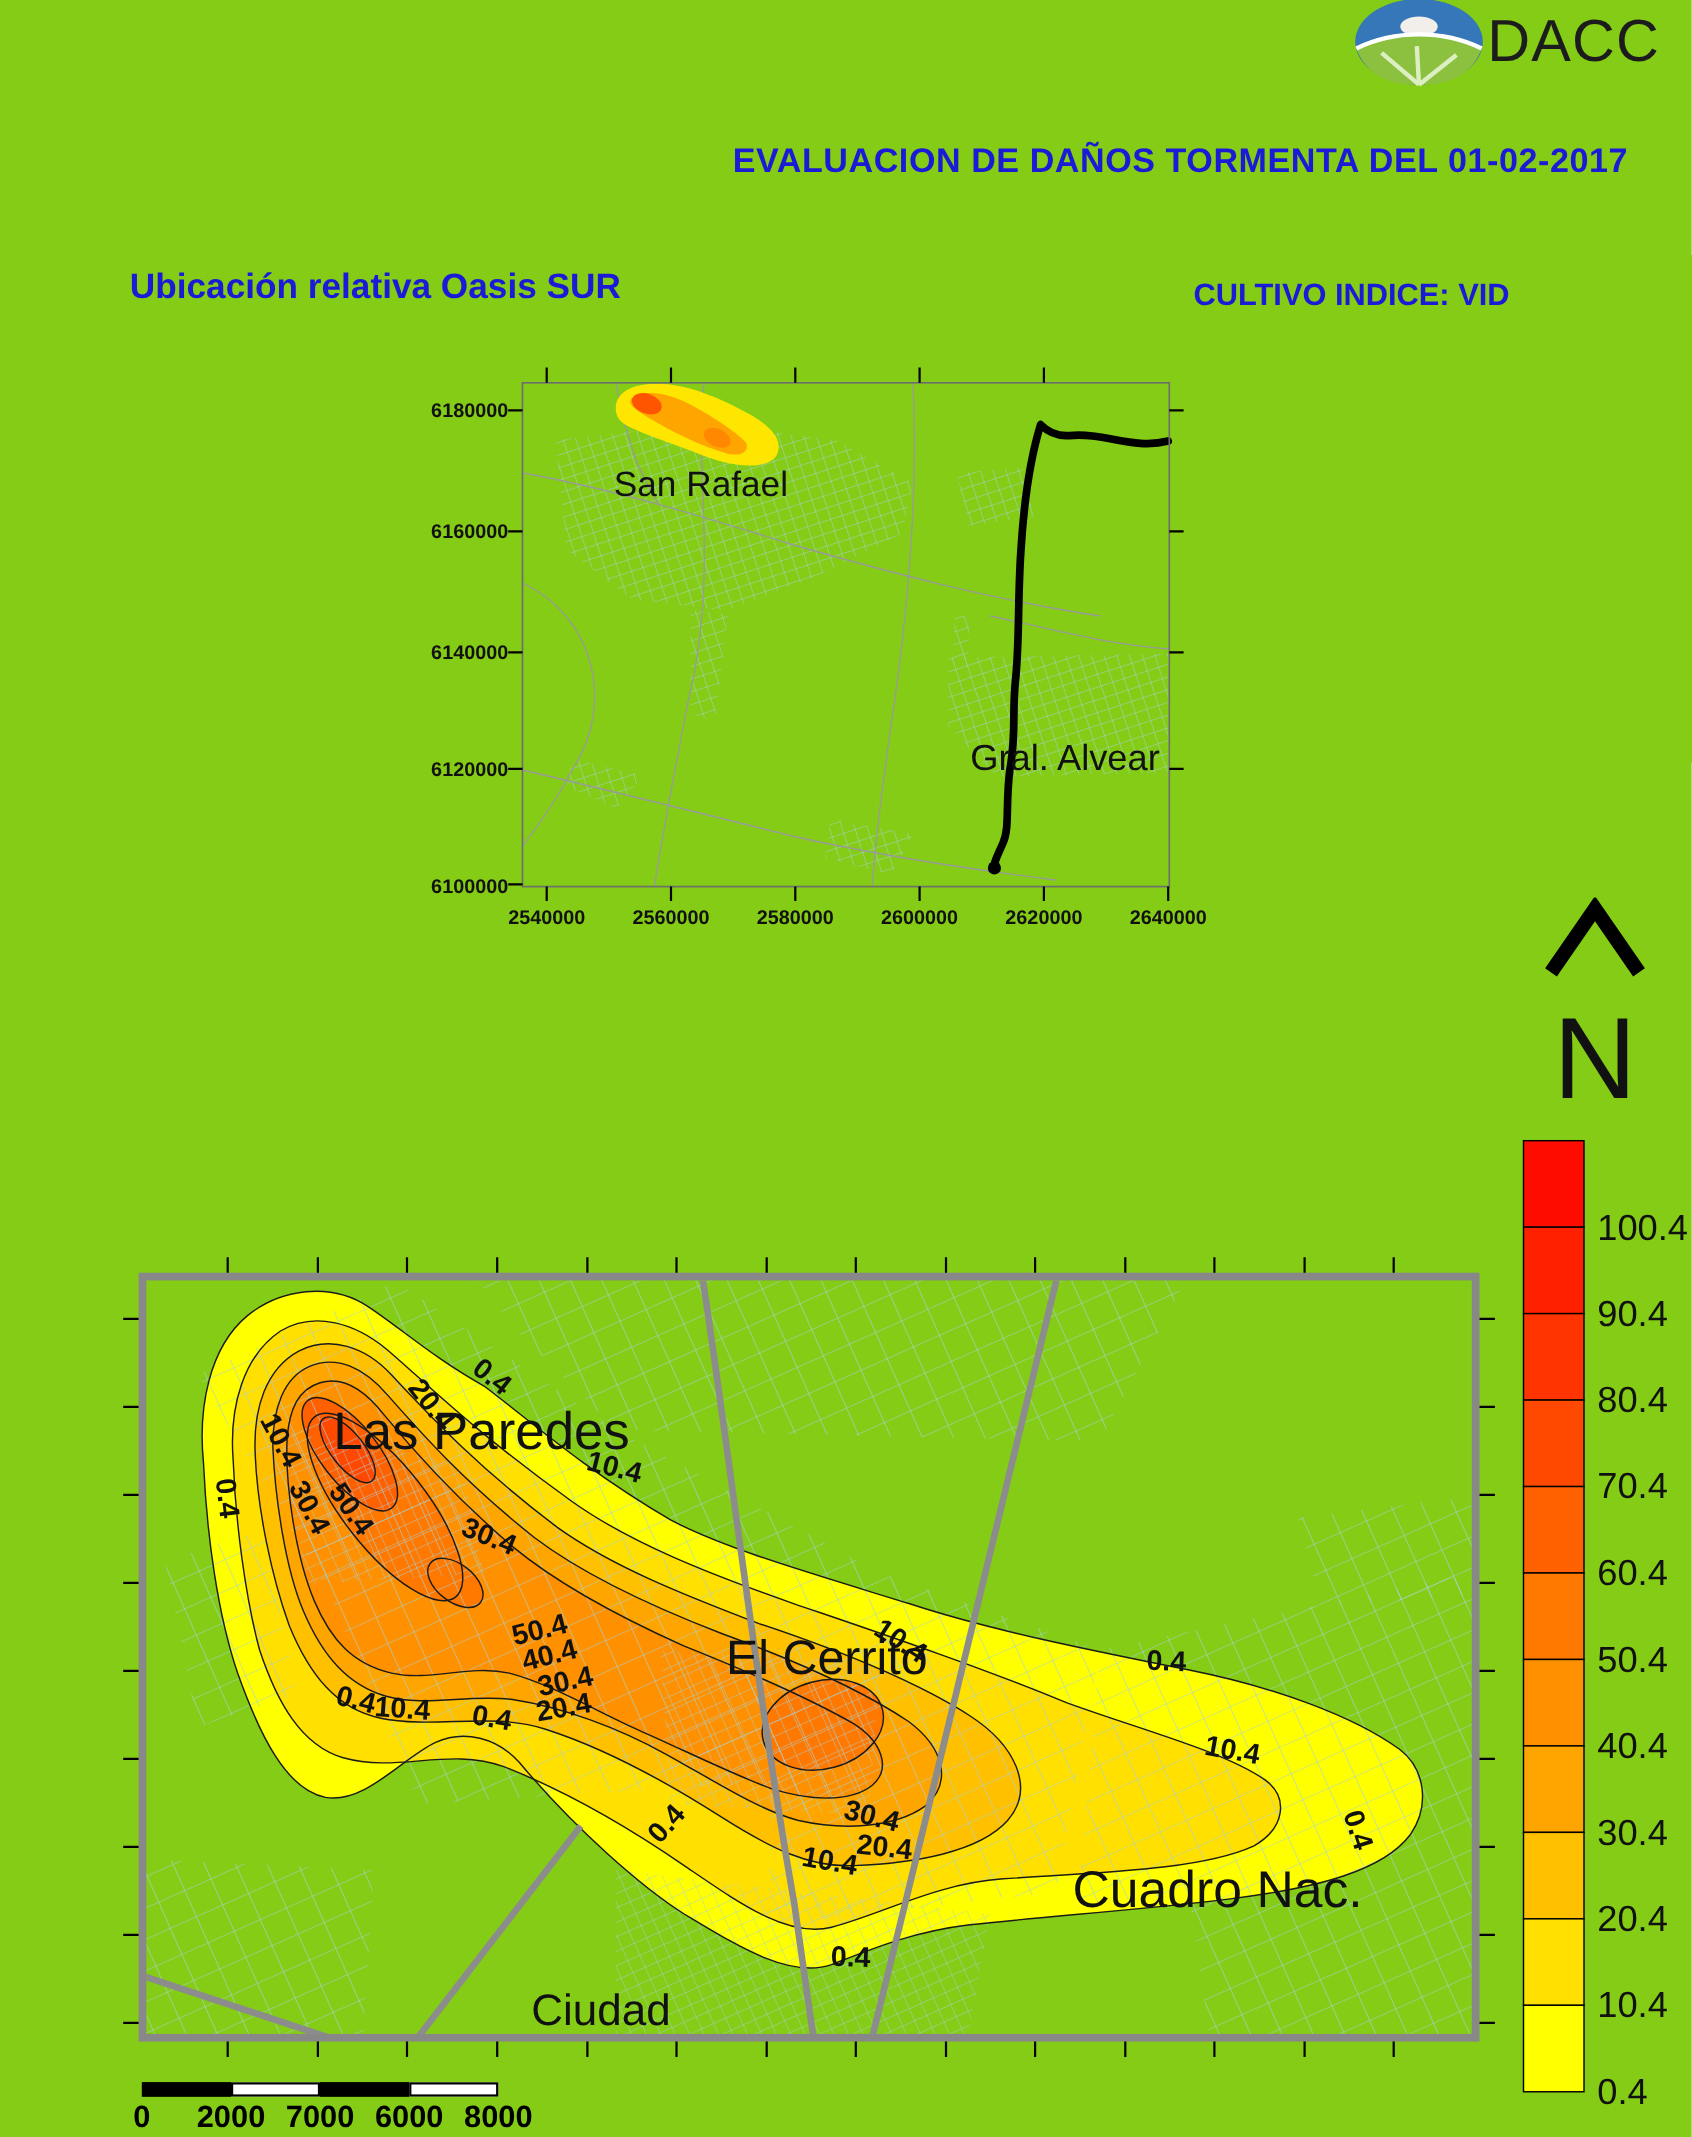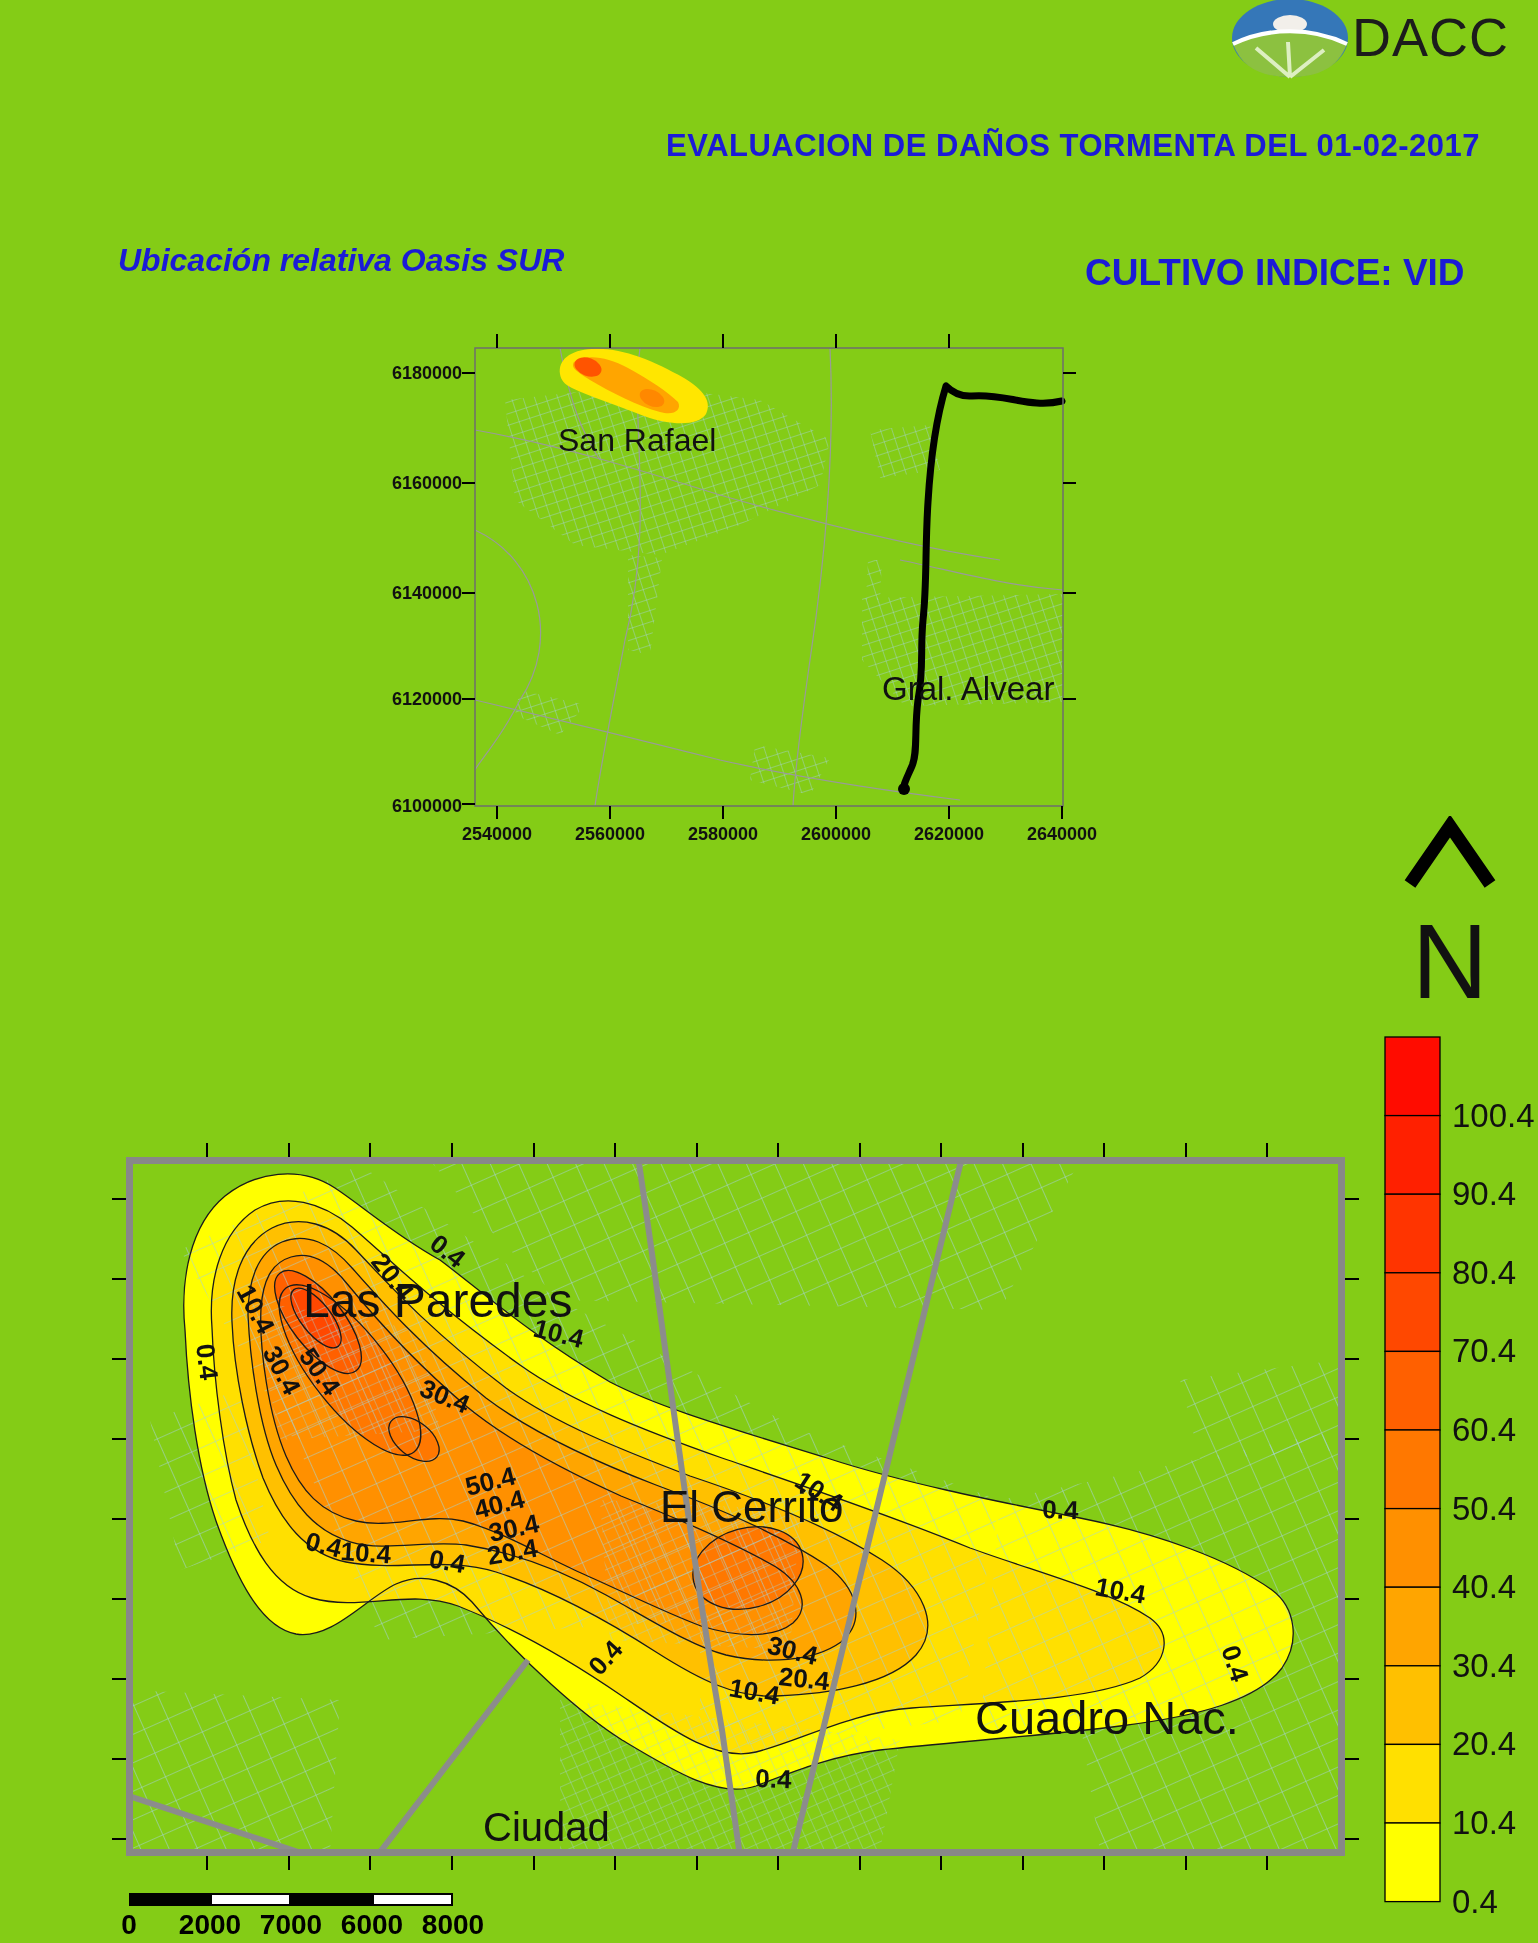--- a/index.html
+++ b/index.html
@@ -1,22 +1,22 @@
 <!DOCTYPE html>
 <html><head>
 <meta charset="utf-8">
 <style>
   html,body{margin:0;padding:0;background:#fff;}
   #page{position:relative;width:1538px;height:1943px;background:#84cc16;
         font-family:"Liberation Sans",sans-serif;overflow:hidden;color:#111;}
   .abs{position:absolute;}
   .blue{color:#1B1BD7;font-weight:bold;}
   .title-line{text-align:right;font-size:31px;line-height:39px;letter-spacing:0.5px;}
-  .sub-left{font-size:32px;font-style:italic;}
-  .sub-right{font-size:37px;}
+  .sub-left{font-size:32px;}
+  .sub-right{font-size:28px;}
   .brand-text{font-size:54px;color:#1c1c1c;letter-spacing:1px;}
   svg text{font-family:"Liberation Sans",sans-serif;fill:#111;}
   .seg{position:absolute;top:0;height:13px;border:2px solid #000;box-sizing:border-box;}
   .sb-label{position:absolute;transform:translateX(-50%);font-size:28px;font-weight:bold;color:#000;top:16px;}
 </style>
 </head>
 <body>
 
 <div id="page">
 

